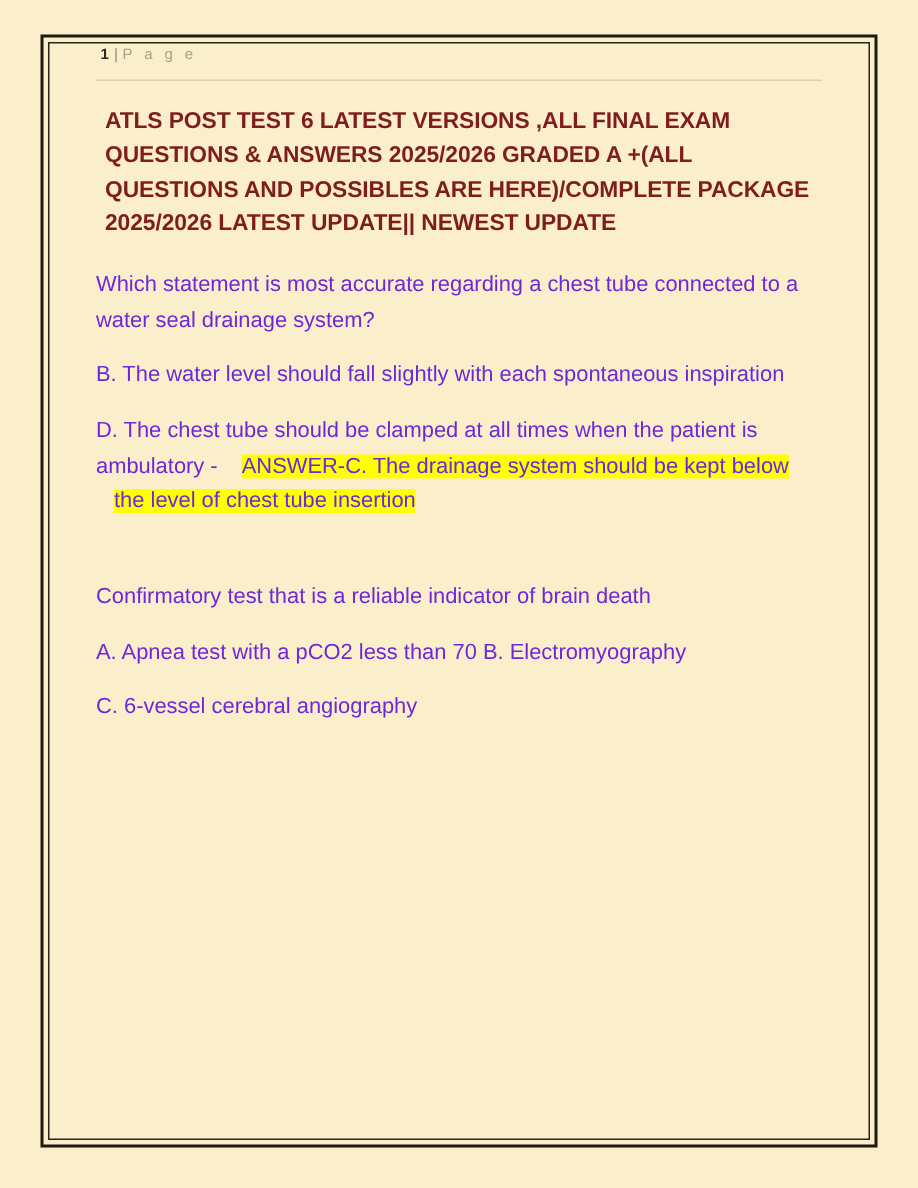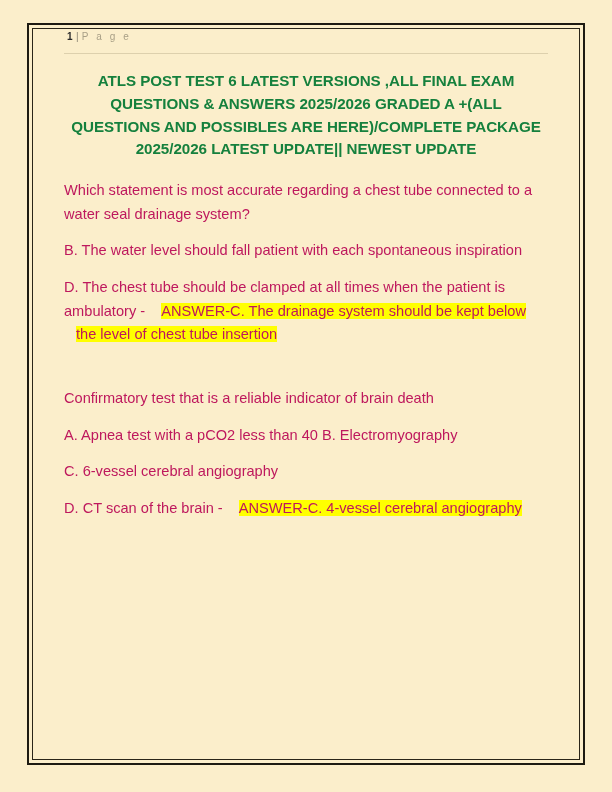--- a/index.html
+++ b/index.html
@@ -72,32 +72,31 @@
     color: #8d8673;
     margin: 0 3px;
   }
   .hdr-word {
     color: #a89f86;
     letter-spacing: 2.6px;
   }
 
   
   .doc-title {
-    color: #15803d;
+    color: #7f1d1d;
     font-weight: bold;
     font-size: 15.2px;
     line-height: 1.50;
-    text-align: center;
     margin: 7px 6px 18px 6px;
     letter-spacing: -0.05px;
   }
 
   
   .para {
-    color: #be185d;
+    color: #6d28d9;
     font-size: 14.6px;
     line-height: 1.62;
     margin: 0 0 13px 0;
     text-align: left;
   }
   .para.spacer {
     height: 14px;
     margin-bottom: 13px;
   }
   .hl {
@@ -122,24 +121,23 @@
       <div class="page-header-inner">
         <span class="hdr-num">1</span>
         <span class="hdr-sep">|</span>
         <span class="hdr-word">P a g e</span>
       </div>
     </div>
 
     <div class="doc-title">ATLS POST TEST 6 LATEST VERSIONS ,ALL FINAL EXAM QUESTIONS &amp; ANSWERS 2025/2026 GRADED A +(ALL QUESTIONS AND POSSIBLES ARE HERE)/COMPLETE PACKAGE 2025/2026 LATEST UPDATE|| NEWEST UPDATE</div>
 
     <p class="para">Which statement is most accurate regarding a chest tube connected to a water seal drainage system?</p>
-    <p class="para">B. The water level should fall patient with each spontaneous inspiration</p>
+    <p class="para">B. The water level should fall slightly with each spontaneous inspiration</p>
     <p class="para"><span>D. The chest tube should be clamped at all times when the patient is ambulatory - </span><span class="hl">ANSWER-C. The drainage system should be kept below the level of chest tube insertion</span></p>
 
     <div class="para spacer"></div>
 
     <p class="para">Confirmatory test that is a reliable indicator of brain death</p>
-    <p class="para">A. Apnea test with a pCO2 less than 40 B. Electromyography</p>
+    <p class="para">A. Apnea test with a pCO2 less than 70 B. Electromyography</p>
     <p class="para">C. 6-vessel cerebral angiography</p>
-    <p class="para"><span>D. CT scan of the brain - </span><span class="hl">ANSWER-C. 4-vessel cerebral angiography</span></p>
 
   </div>
 </div>
 
 </body></html>

